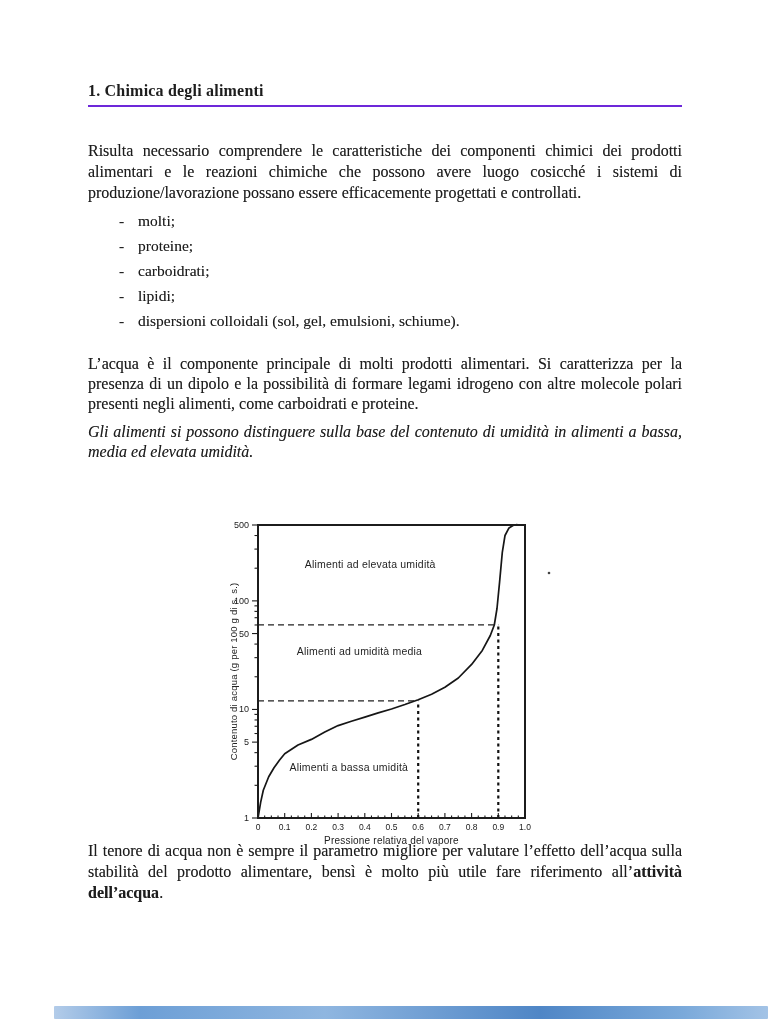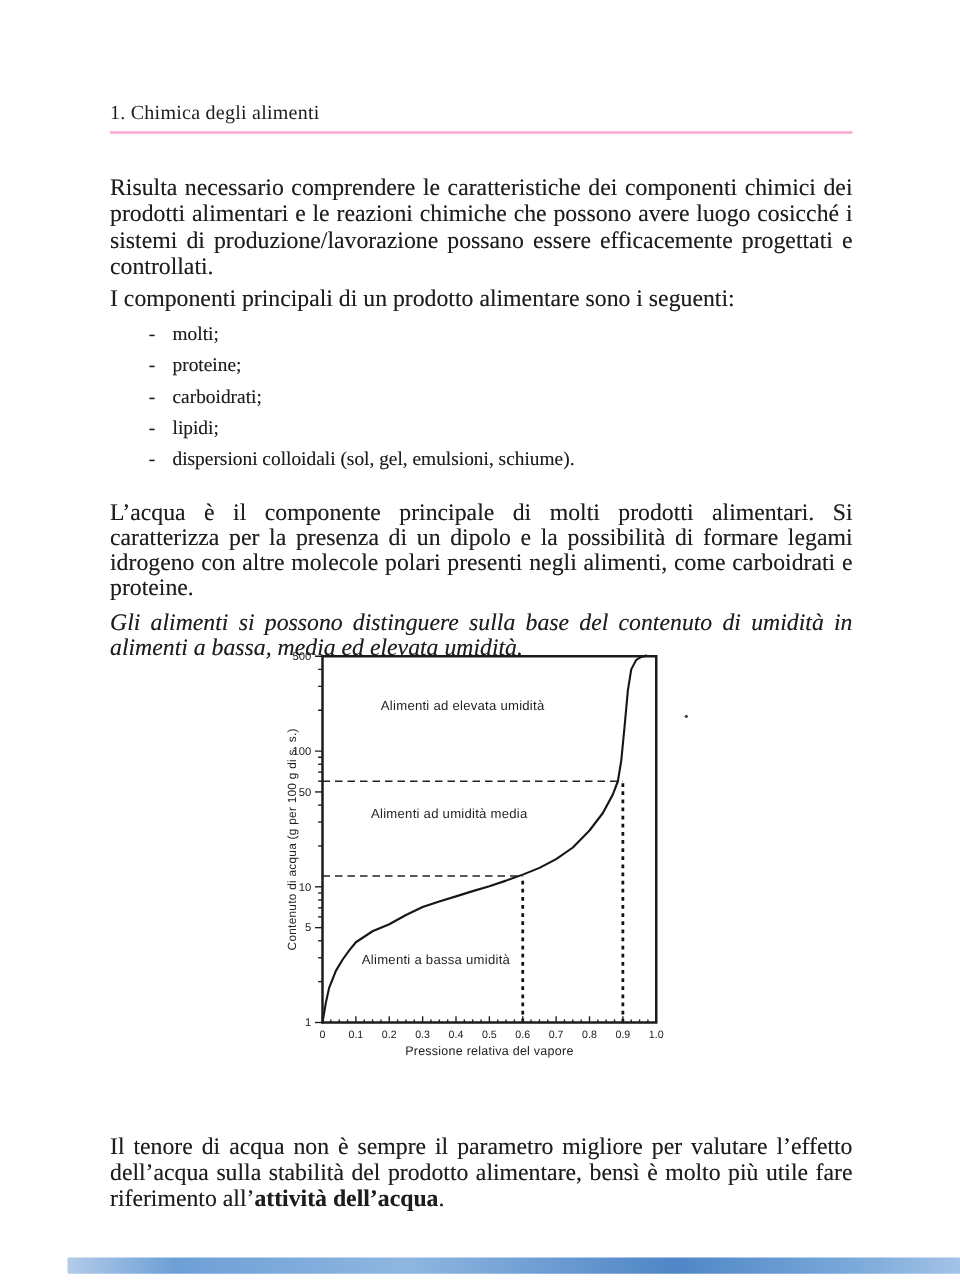--- a/index.html
+++ b/index.html
@@ -1,22 +1,22 @@
 <!DOCTYPE html>
 <html><head>
 <meta charset="utf-8">
 <style>
   html,body{margin:0;padding:0;}
   body{width:768px;height:1024px;background:#ffffff;position:relative;overflow:hidden;
        font-family:"Liberation Serif", serif;color:#1d1d1d;}
   .page{position:absolute;inset:0;background:#fff;}
   .content{position:absolute;left:88px;top:82px;width:594px;}
-  h1.doc-heading{font-size:16px;font-weight:normal;margin:0;padding:0 0 5px 0;
-       border-bottom:2px solid #f9a8d4;letter-spacing:0.2px;}
-  p{font-size:19px;line-height:21px;text-align:justify;margin:0;
+  h1.doc-heading{font-size:16px;font-weight:bold;margin:0;padding:0 0 5px 0;
+       border-bottom:2px solid #6d28d9;letter-spacing:0.2px;}
+  p{font-size:16px;line-height:21px;text-align:justify;margin:0;
     text-shadow:0 0 0.4px rgba(20,20,20,0.45);}
   .p1{margin-top:33px;}
   .p2{margin-top:5px;}
   ul.components{list-style:none;margin:7px 0 0 0;padding:0;}
   ul.components li{position:relative;padding-left:50px;font-size:15.5px;line-height:21px;
     margin-bottom:4px;text-shadow:0 0 0.4px rgba(20,20,20,0.45);}
   ul.components li .dash{position:absolute;left:31px;top:0;}
   .section-heading{display:block;margin-top:17px;font-size:15.5px;font-style:italic;
     text-shadow:0 0 0.4px rgba(20,20,20,0.45);}
   .p3{margin-top:23px;line-height:20px;}
@@ -44,21 +44,20 @@
 </head>
 <body>
 
 <div class="page">
   <div class="content">
 
     <h1 class="doc-heading">1. Chimica degli alimenti</h1>
 
     <p class="p1">Risulta necessario comprendere le caratteristiche dei componenti chimici dei prodotti alimentari e le reazioni chimiche che possono avere luogo cosicché i sistemi di produzione/lavorazione possano essere efficacemente progettati e controllati.</p>
 
-    <p class="p2">I componenti principali di un prodotto alimentare sono i seguenti:</p>
 
     <ul class="components">
       <li>
         <span class="dash">-</span>
         <span>molti;</span>
       </li>
       <li>
         <span class="dash">-</span>
         <span>proteine;</span>
       </li>

